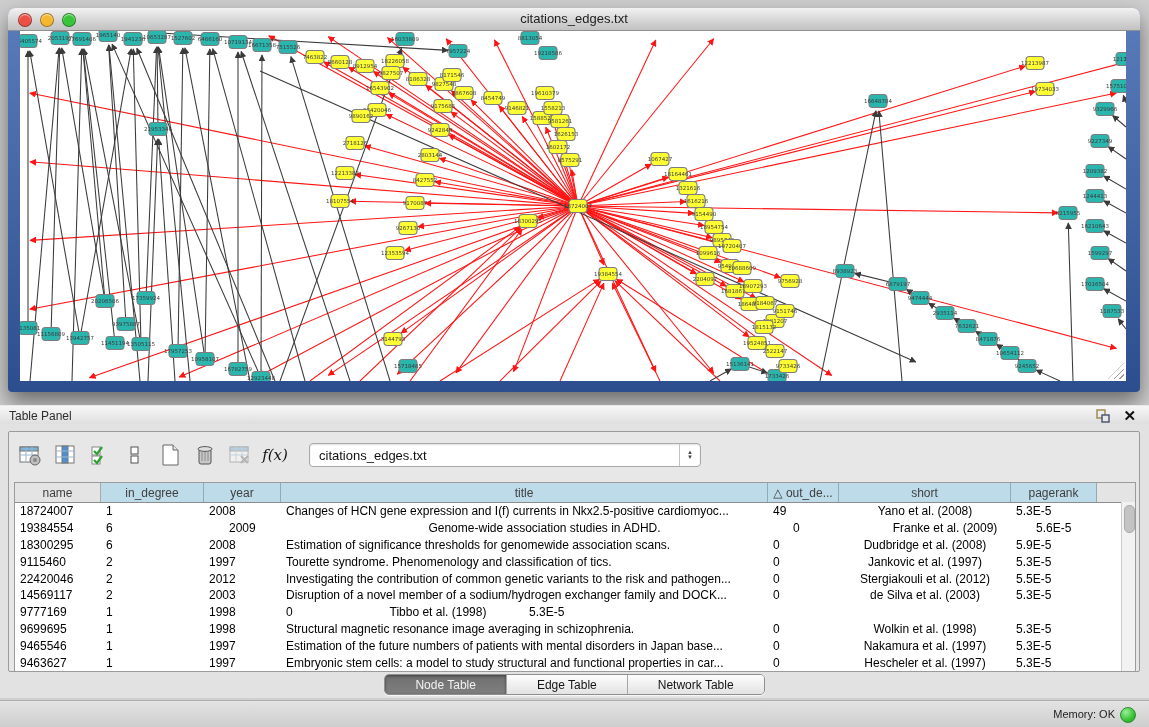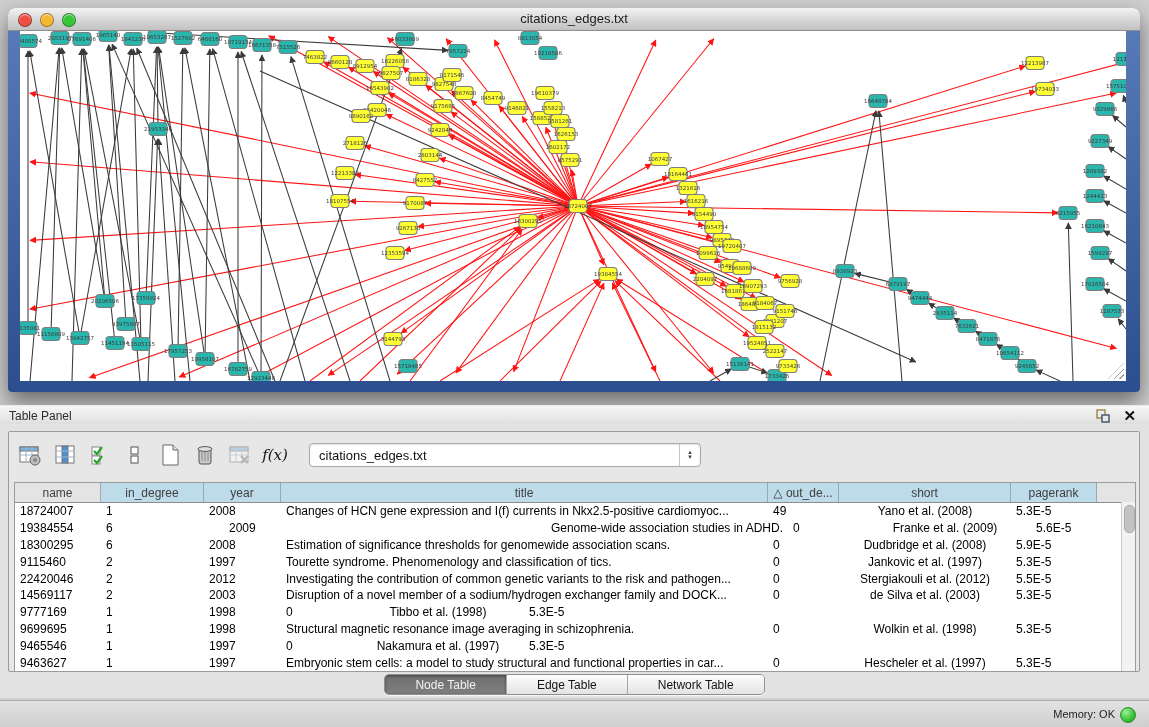--- a/index.html
+++ b/index.html
@@ -538,21 +538,21 @@
             <div class="td" style="width: 77px; text-align: left;">2008</div>
             <div class="td" style="width: 487px; text-align: left;">Changes of HCN gene expression and I(f) currents in Nkx2.5-positive cardiomyoc...</div>
             <div class="td" style="width: 71px; text-align: left;">49</div>
             <div class="td" style="width: 172px; text-align: center;">Yano et al. (2008)</div>
             <div class="td" style="width: 86px; text-align: left;">5.3E-5</div>
           </div>
           <div class="tr">
             <div class="td" style="width: 86px; text-align: left;">19384554</div>
             <div class="td" style="width: 103px; text-align: left;">6</div>
             <div class="td" style="width: 77px; text-align: left; margin-left: 20px;">2009</div>
-            <div class="td" style="width: 487px; text-align: right;">Genome-wide association studies in ADHD.</div>
+            <div class="td" style="width: 487px; text-align: center;">Genome-wide association studies in ADHD.</div>
             <div class="td" style="width: 71px; text-align: left;">0</div>
             <div class="td" style="width: 172px; text-align: center;">Franke et al. (2009)</div>
             <div class="td" style="width: 86px; text-align: left;">5.6E-5</div>
           </div>
           <div class="tr">
             <div class="td" style="width: 86px; text-align: left;">18300295</div>
             <div class="td" style="width: 103px; text-align: left;">6</div>
             <div class="td" style="width: 77px; text-align: left;">2008</div>
             <div class="td" style="width: 487px; text-align: left;">Estimation of significance thresholds for genomewide association scans.</div>
             <div class="td" style="width: 71px; text-align: left;">0</div>
@@ -600,20 +600,21 @@
             <div class="td" style="width: 77px; text-align: left;">1998</div>
             <div class="td" style="width: 487px; text-align: left;">Structural magnetic resonance image averaging in schizophrenia.</div>
             <div class="td" style="width: 71px; text-align: left;">0</div>
             <div class="td" style="width: 172px; text-align: center;">Wolkin et al. (1998)</div>
             <div class="td" style="width: 86px; text-align: left;">5.3E-5</div>
           </div>
           <div class="tr">
             <div class="td" style="width: 86px; text-align: left;">9465546</div>
             <div class="td" style="width: 103px; text-align: left;">1</div>
             <div class="td" style="width: 77px; text-align: left;">1997</div>
+            <div class="td" style="width: 487px; text-align: left;">Estimation of the future numbers of patients with mental disorders in Japan base...</div>
             <div class="td" style="width: 71px; text-align: left;">0</div>
             <div class="td" style="width: 172px; text-align: center;">Nakamura et al. (1997)</div>
             <div class="td" style="width: 86px; text-align: left;">5.3E-5</div>
           </div>
           <div class="tr">
             <div class="td" style="width: 86px; text-align: left;">9463627</div>
             <div class="td" style="width: 103px; text-align: left;">1</div>
             <div class="td" style="width: 77px; text-align: left;">1997</div>
             <div class="td" style="width: 487px; text-align: left;">Embryonic stem cells: a model to study structural and functional properties in car...</div>
             <div class="td" style="width: 71px; text-align: left;">0</div>

